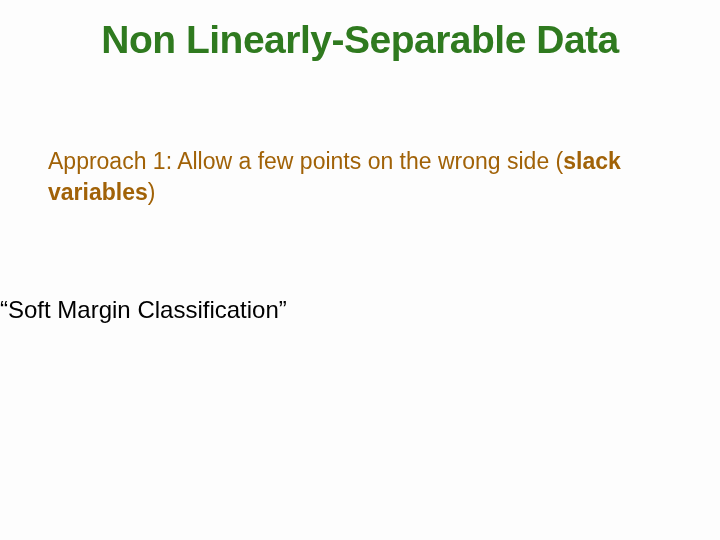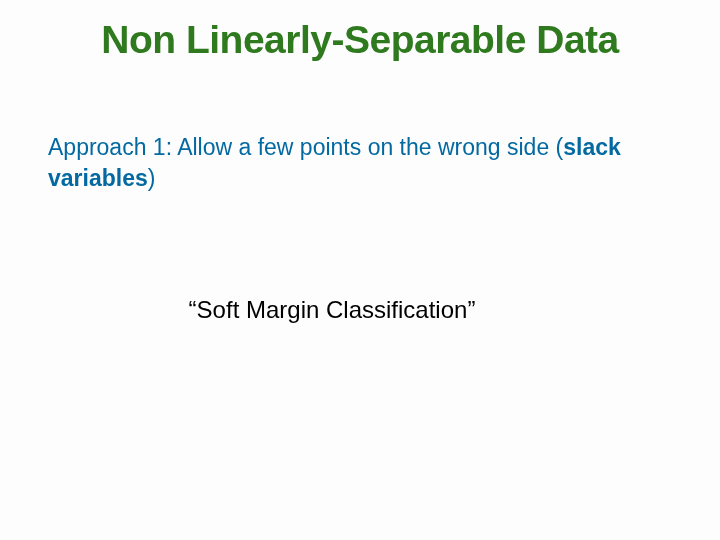--- a/index.html
+++ b/index.html
@@ -1,21 +1,21 @@
 <!DOCTYPE html>
 <html><head>
 <meta charset="utf-8">
 <style>
   * { margin: 0; padding: 0; box-sizing: border-box; }
   html, body { width: 720px; height: 540px; background: #fdfdfd; font-family: Verdana, Geneva, sans-serif; color: #000; }
   .slide { width: 720px; height: 405px; position: relative; }
   .title { position: absolute; top: 18px; left: 0; right: 0; text-align: center; font-size: 39px; color: #2f7a1f; letter-spacing: -0.5px; }
-  .body-text { position: absolute; top: 132px; left: 48px; right: 60px; font-size: 23px; line-height: 1.35; color: #0369a1; }
+  .body-text { position: absolute; top: 146px; left: 48px; right: 60px; font-size: 23px; line-height: 1.35; color: #a16207; }
   .body-text .bold { font-weight: bold; }
-  .quote { position: absolute; top: 296px; left: 0; right: 56px; text-align: center; font-size: 24px; color: #000; }
+  .quote { position: absolute; top: 296px; left: 0; right: 56px; text-align: left; font-size: 24px; color: #000; }
 </style>
 </head>
 <body>
 
 <div class="slide">
   <h1 class="title">Non Linearly-Separable Data</h1>
 
   <p class="body-text">
     <span>Approach 1:  Allow a few points on the wrong side (</span><span class="bold">slack variables</span><span>)</span>
   </p>

